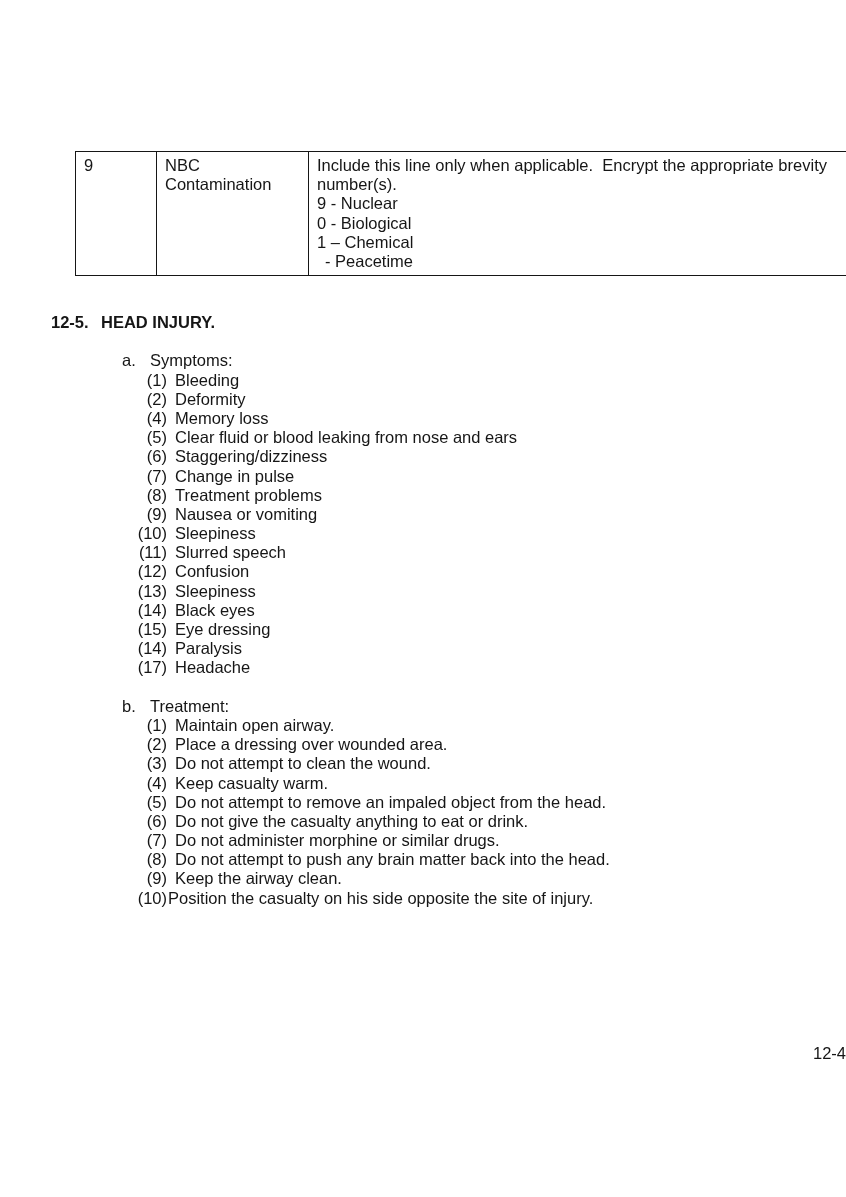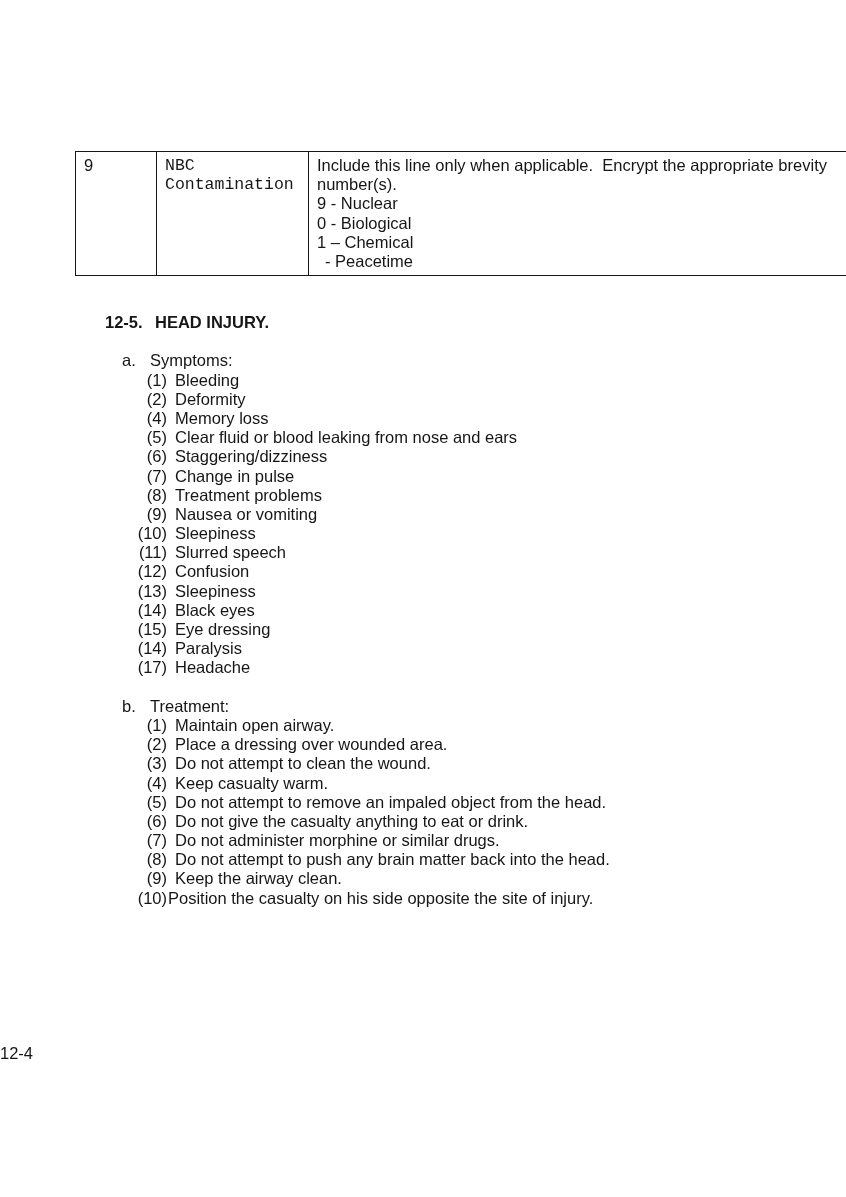--- a/index.html
+++ b/index.html
@@ -20,34 +20,34 @@
     border-collapse:collapse;table-layout:fixed;
   }
   table.brevity td{
     border:1.5px solid #161616;
     vertical-align:top;
     padding:4px 4px 4px 8px;
   }
   td.cell-code{width:68px;}
   td.cell-name{width:139px;padding-left:7px;}
   td.cell-desc{width:542px;padding-left:5px;padding-right:8px;}
-  .name-wrap{display:block;width:118px;font-family:Liberation Mono, monospace;}
+  .name-wrap{display:block;width:118px;}
   .desc-line{white-space:pre;}
   .desc-line.indent{padding-left:8px;}
   
   .content{position:absolute;left:0;top:313px;width:846px;}
   .line{height:19.2px;white-space:pre;}
-  .line.head .h-num{display:inline-block;margin-left:105px;width:50px;font-weight:bold;}
+  .line.head .h-num{display:inline-block;margin-left:51px;width:50px;font-weight:bold;}
   .line.head .h-title{font-weight:bold;text-align:right;}
   .line.sec .marker{display:inline-block;margin-left:122px;width:28px;}
   .line.item .num{display:inline-block;margin-left:136px;width:31px;text-align:right;}
   .line.item .itext{margin-left:8px;}
   .line.item.tight .itext{margin-left:1px;}
   
-  .footer{position:absolute;left:0;top:1044px;width:846px;text-align:left;}
+  .footer{position:absolute;left:0;top:1044px;width:846px;text-align:right;}
 </style>
 </head>
 <body>
 
 <div class="page">
 
   <table class="brevity">
     <tbody>
         <tr>
       <td class="cell-code">

